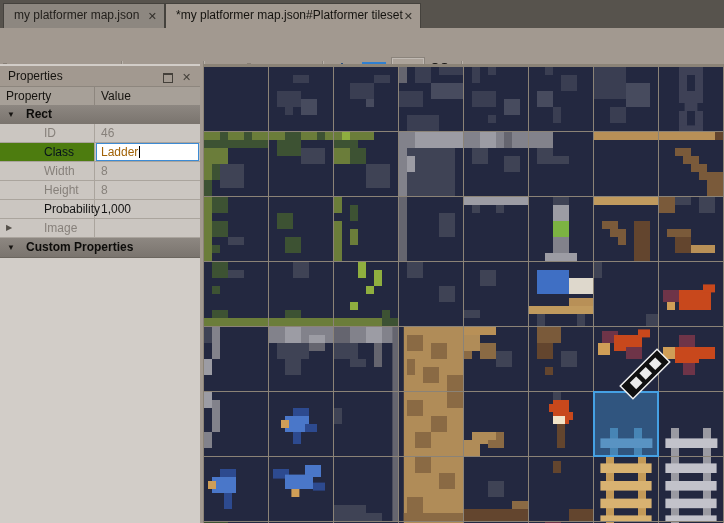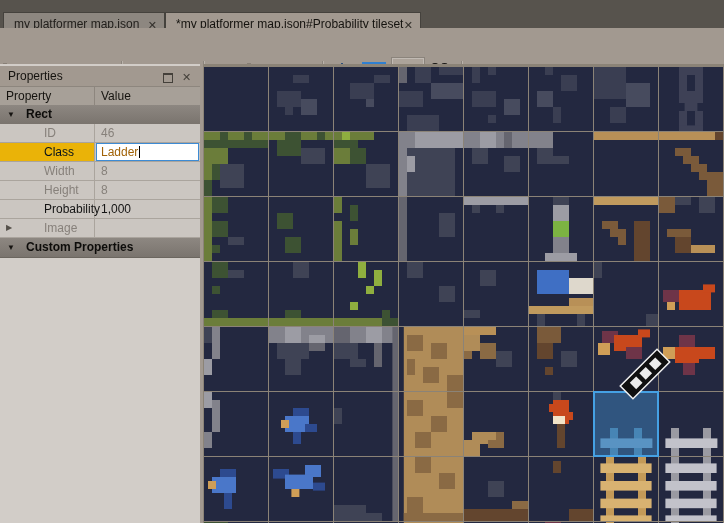--- a/index.html
+++ b/index.html
@@ -1,21 +1,21 @@
 <!DOCTYPE html>
 <html><head>
 <meta charset="utf-8">
 <style>
   html,body{margin:0;padding:0;background:#6f6b65;}
   .app{position:relative;width:724px;height:523px;overflow:hidden;
        font-family:"Liberation Sans",sans-serif;background:#a29990;
        -webkit-font-smoothing:antialiased;}
   
   .tabbar{position:absolute;left:0;top:0;width:724px;height:28px;background:#57534d;}
-  .tab{position:absolute;top:12px;height:25px;box-sizing:border-box;
+  .tab{position:absolute;top:3px;height:25px;box-sizing:border-box;
        border:1px solid #45423d;border-bottom:none;font-size:12px;color:#15130f;
        line-height:23px;padding:0 26px 0 10px;white-space:nowrap;overflow:hidden;}
   .tab1{left:3px;width:162px;background:#8d8780;color:#23201c;}
   .tab2{left:165px;width:256px;background:#a29990;}
   .tabclose{position:absolute;right:7px;top:0;line-height:24px;font-size:11px;color:#33302b;}
   
   .toolbar{position:absolute;left:0;top:28px;width:724px;height:36px;background:#a29990;}
   .tbtn{position:absolute;top:32px;width:28px;height:28px;display:flex;
         align-items:center;justify-content:center;}
   .sep{position:absolute;top:33px;width:1px;height:24px;background:#8b847c;
@@ -50,42 +50,42 @@
           line-height:19px;border-bottom:1px solid #6b665f;}
   .psection .tri{position:absolute;left:7px;font-size:8px;font-weight:normal;line-height:19px;color:#161411;}
   .psection .slabel{position:absolute;left:26px;}
   .prow{position:absolute;left:0;width:200px;height:19px;background:#cbc6c1;
         border-bottom:1px solid #aaa49d;box-sizing:border-box;}
   .pname{position:absolute;left:0;top:0;width:95px;height:18px;line-height:18px;
         padding-left:44px;box-sizing:border-box;border-right:1px solid #aaa49d;}
   .pval{position:absolute;left:95px;top:0;width:105px;height:32px;line-height:18px;padding-left:6px;box-sizing:border-box;}
   .gray{color:#87817b;}
   .dark{color:#141414;}
-  .selname{background:#eab308;color:#06121d;}
+  .selname{background:#4d7c0f;color:#06121d;}
   .editbox{position:absolute;left:96px;top:0;width:103px;height:18px;box-sizing:border-box;
         background:#ffffff;border:1px solid #3d8bd4;line-height:16px;padding-left:4px;color:#a16207;}
   .caret{display:inline-block;width:1px;height:12px;background:#000;vertical-align:-2px;margin-left:1px;}
   .expico{position:absolute;left:6px;top:0;font-size:8px;color:#55504a;line-height:18px;}
   
   .splitter{position:absolute;left:200px;top:64px;width:3px;height:459px;background:#a29990;}
   .tileset{position:absolute;left:203px;top:64px;width:521px;height:459px;background:#8b8377;}
   svg{display:block;}
 </style>
 </head>
 <body>
 
 <div class="app">
 
   <div class="tabbar">
     <div class="tab tab1">
       <span>my platformer map.json</span>
       <span class="tabclose">✕</span>
     </div>
     <div class="tab tab2">
-      <span>*my platformer map.json#Probability tileset</span>
+      <span>*my platformer map.json#Platformer tileset</span>
       <span class="tabclose">✕</span>
     </div>
   </div>
 
   <div class="toolbar">
     <div class="handle" style="left:3px"></div>
 
     <div class="tbtn" style="left:12px">
       <svg width="26" height="26">
         <rect x="6" y="4" width="13" height="16" fill="#f5f2ec" stroke="#8a857c"></rect>

